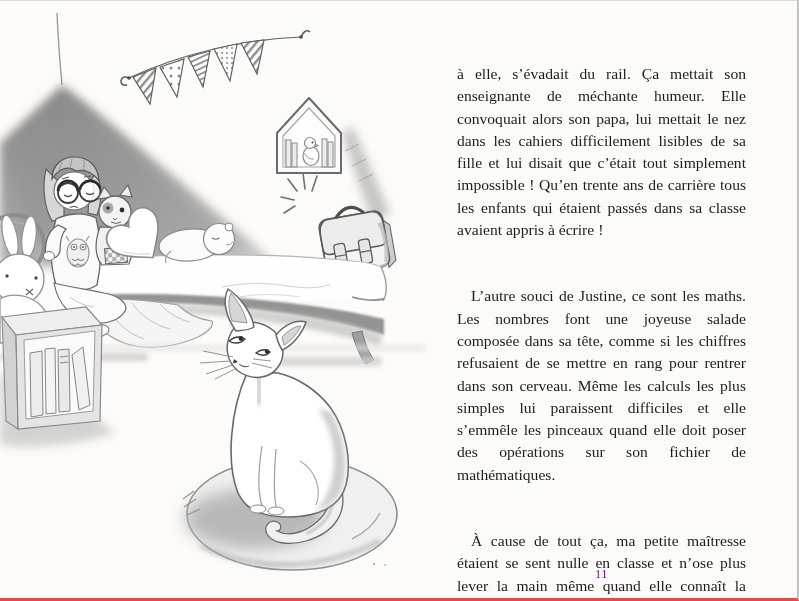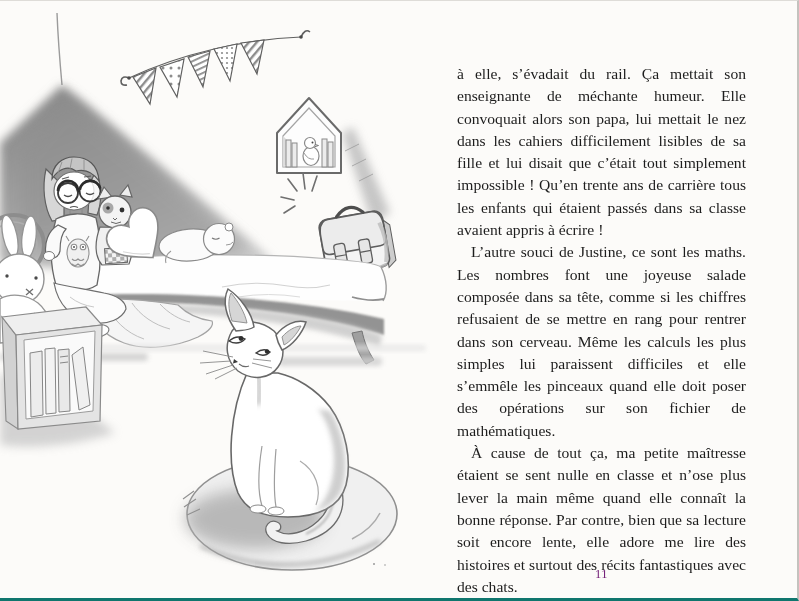--- a/index.html
+++ b/index.html
@@ -3,34 +3,34 @@
 <meta charset="utf-8">
 <style>
   html,body{margin:0;padding:0;background:#ffffff;}
   .screen{
     position:relative;
     width:799px;height:601px;
     box-sizing:border-box;
     background:#fcfbf9;
     border-top:1px solid #dedcd8;
     border-right:2px solid #c4c2be;
-    border-bottom:3px solid #0f766e;
+    border-bottom:3px solid #ef4444;
     overflow:hidden;
     font-family:"Liberation Serif", serif;
   }
   .page-left{position:absolute;left:0;top:0;width:430px;height:601px;}
   .page-left svg{display:block;}
   .page-right{position:absolute;left:430px;top:0;width:369px;height:601px;}
   .text-block{
     position:absolute;left:27px;top:62px;width:289px;
     font-size:15.6px;line-height:22.3px;color:#1d1d1d;
     text-align:justify;
   }
   .text-block p{margin:0;padding:0;}
-  .text-block p.indent{text-indent:14px;}
+  .text-block p.indent{text-indent:14px;margin-top:44px;}
   .page-num{
     position:absolute;left:27px;top:566px;width:289px;
     text-align:center;font-size:12.5px;color:#701a75;letter-spacing:.5px;
   }
 </style>
 </head>
 <body>
 
 <div class="screen">
 

